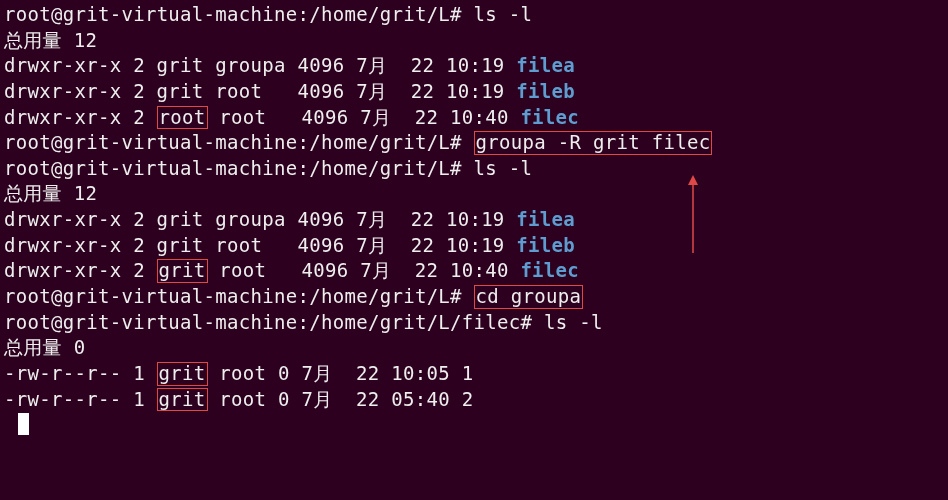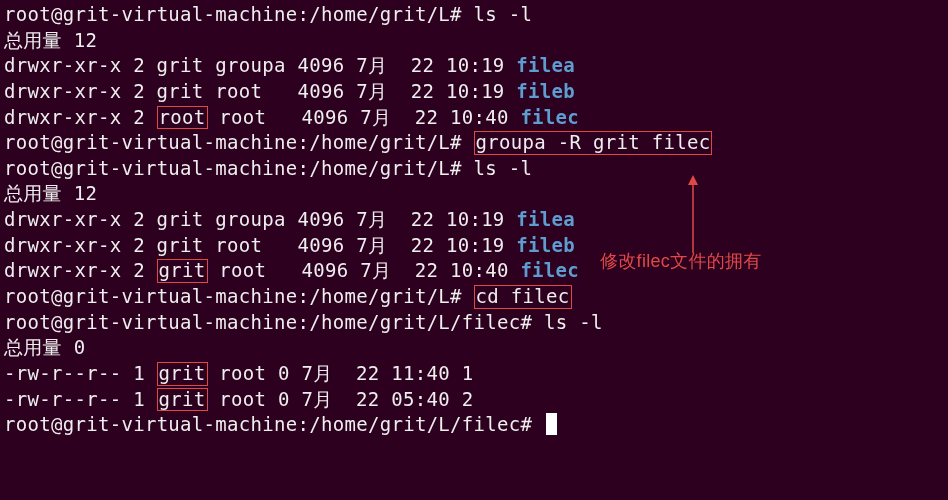--- a/index.html
+++ b/index.html
@@ -71,32 +71,31 @@
 <div class="line"><span class="prompt"><span>root</span><span>@</span><span>grit-virtual-machine</span><span>:/home/grit/L#</span></span> <span class="cmd">ls -l</span></div>
 
 <div class="line"><span>总用量</span> <span>12</span></div>
 
 <div class="line"><span>drwxr-xr-x 2 </span><span>grit groupa </span><span>4096 7月  22 10:19 </span><span class="dir">filea</span></div>
 
 <div class="line"><span>drwxr-xr-x 2 </span><span>grit root   </span><span>4096 7月  22 10:19 </span><span class="dir">fileb</span></div>
 
 <div class="line"><span>drwxr-xr-x 2 </span><span class="boxed">grit</span><span> root   </span><span>4096 7月  22 10:40 </span><span class="dir">filec</span></div>
 
-<div class="line"><span class="prompt"><span>root</span><span>@</span><span>grit-virtual-machine</span><span>:/home/grit/L#</span></span> <span class="boxed"><span class="cmd">cd filec</span></span></div>
+<div class="line"><span class="prompt"><span>root</span><span>@</span><span>grit-virtual-machine</span><span>:/home/grit/L#</span></span> <span class="boxed"><span class="cmd">cd groupa</span></span></div>
 
 <div class="line"><span class="prompt"><span>root</span><span>@</span><span>grit-virtual-machine</span><span>:/home/grit/L/filec#</span></span> <span class="cmd">ls -l</span></div>
 
 <div class="line"><span>总用量</span> <span>0</span></div>
 
-<div class="line"><span>-rw-r--r-- 1 </span><span class="boxed">grit</span><span> root 0 7月  22 11:40 1</span></div>
+<div class="line"><span>-rw-r--r-- 1 </span><span class="boxed">grit</span><span> root 0 7月  22 10:05 1</span></div>
 
 <div class="line"><span>-rw-r--r-- 1 </span><span class="boxed">grit</span><span> root 0 7月  22 05:40 2</span></div>
 
-<div class="line"><span class="prompt"><span>root</span><span>@</span><span>grit-virtual-machine</span><span>:/home/grit/L/filec#</span></span> <span class="cursor"></span></div>
+<div class="line"> <span class="cursor"></span></div>
 
 <svg class="arrow" viewBox="0 0 14 78">
   <line x1="7" y1="6" x2="7" y2="78" stroke="#e04848" stroke-width="1.5"></line>
   <polygon points="7,0 2,10 12,10" fill="#e04848"></polygon>
 </svg>
 
 <div class="annotation">
-  <div>修改filec文件的拥有</div>
 </div>
 
 </body></html>

